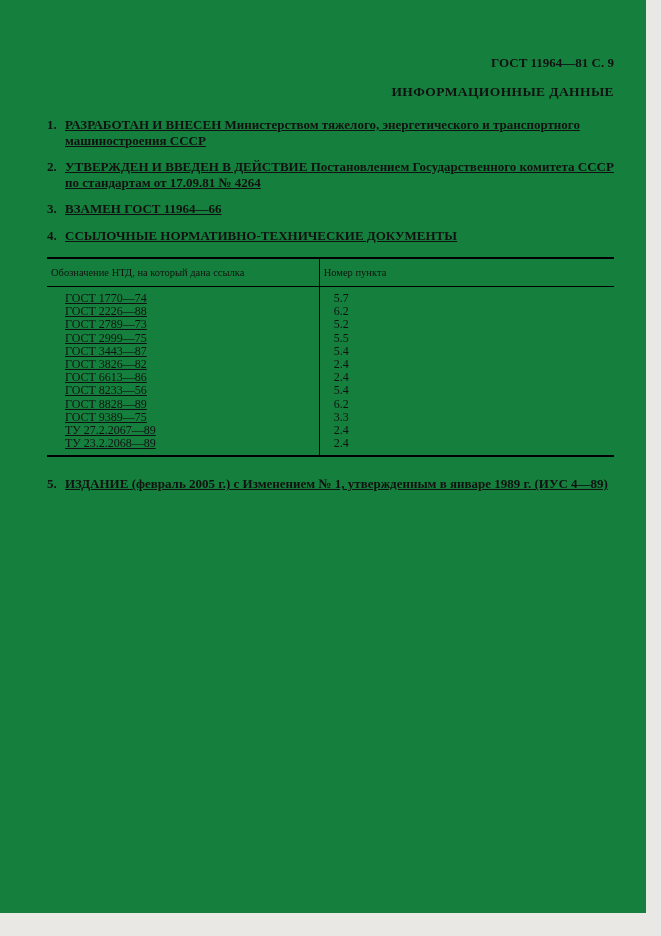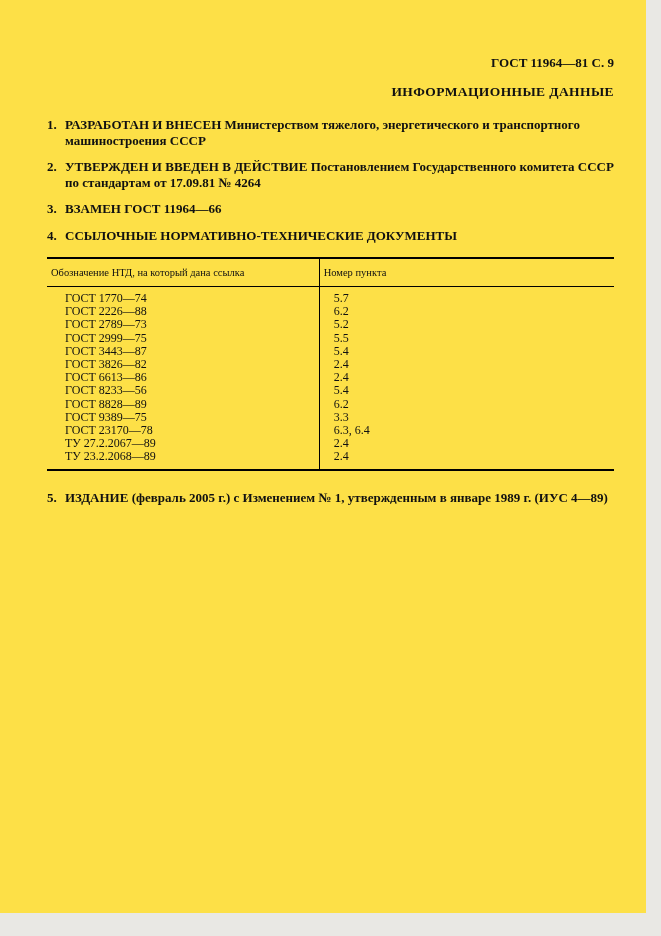--- a/index.html
+++ b/index.html
@@ -14,21 +14,21 @@
     color: #111;
     overflow: hidden;
     position: relative;
   }
   .page {
     position: absolute;
     top: 0;
     left: 0;
     width: 646px;
     height: 913px;
-    background: #fde047;
+    background: #15803d;
     box-sizing: border-box;
     padding: 55px 32px 0 47px;
   }
   .doc-header {
     text-align: right;
     font-weight: bold;
     font-size: 13px;
     line-height: 15px;
     margin: 0 0 14px 0;
   }
@@ -48,20 +48,21 @@
     font-size: 13px;
     line-height: 15.5px;
     margin-bottom: 11px;
   }
   .doc-item .num {
     flex: none;
     width: 18px;
   }
   .doc-item .txt {
     flex: 1;
+    text-decoration: underline;
   }
   .ntd-table-wrap {
     margin-top: 14px;
   }
   table.ntd-table {
     width: 100%;
     border-collapse: collapse;
     border-top: 2px solid #000;
     border-bottom: 2px solid #000;
   }
@@ -79,20 +80,21 @@
     width: 48%;
   }
   table.ntd-table td {
     font-size: 12px;
     line-height: 13.2px;
     padding: 0;
     white-space: nowrap;
   }
   table.ntd-table td:first-child {
     padding-left: 18px;
+    text-decoration: underline;
   }
   table.ntd-table td:last-child {
     padding-left: 14px;
   }
   table.ntd-table tbody tr:first-child td {
     padding-top: 5px;
   }
   table.ntd-table tbody tr:last-child td {
     padding-bottom: 5px;
   }
@@ -173,24 +175,20 @@
         </tr>
           <tr>
           <td>ГОСТ 8828—89</td>
           <td>6.2</td>
         </tr>
           <tr>
           <td>ГОСТ 9389—75</td>
           <td>3.3</td>
         </tr>
           <tr>
-          <td>ГОСТ 23170—78</td>
-          <td>6.3, 6.4</td>
-        </tr>
-          <tr>
           <td>ТУ 27.2.2067—89</td>
           <td>2.4</td>
         </tr>
           <tr>
           <td>ТУ 23.2.2068—89</td>
           <td>2.4</td>
         </tr>
         </tbody>
     </table>
   </div>

